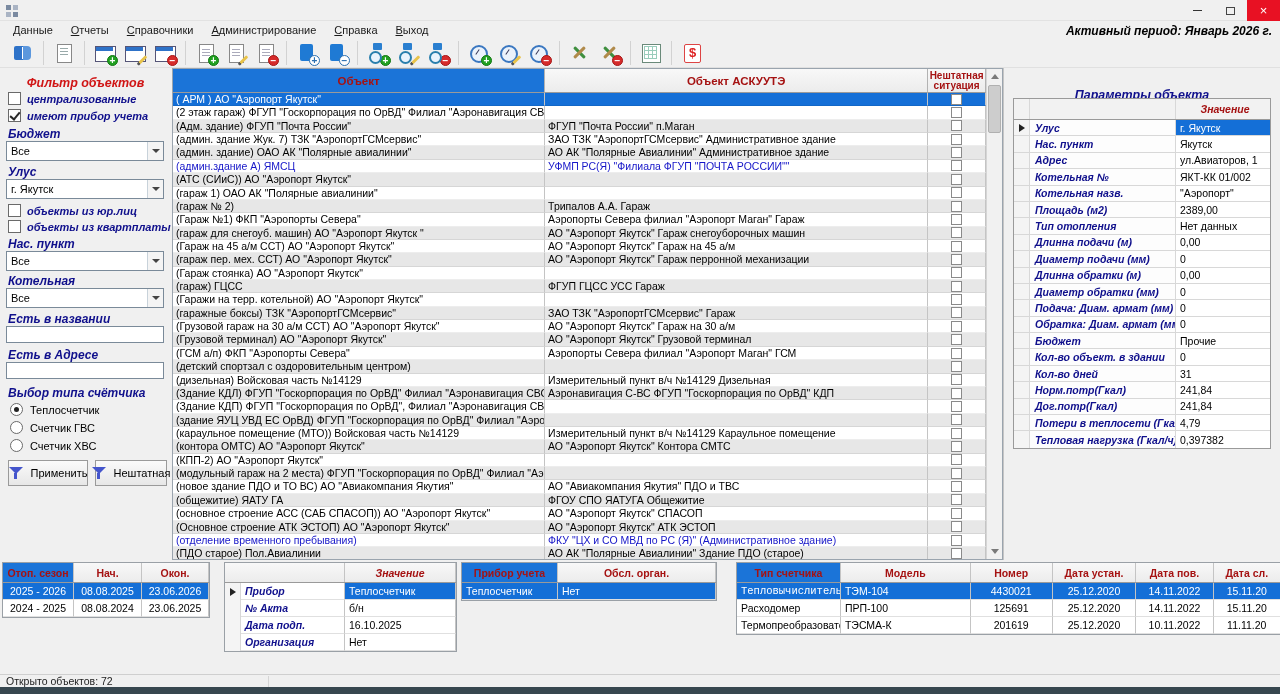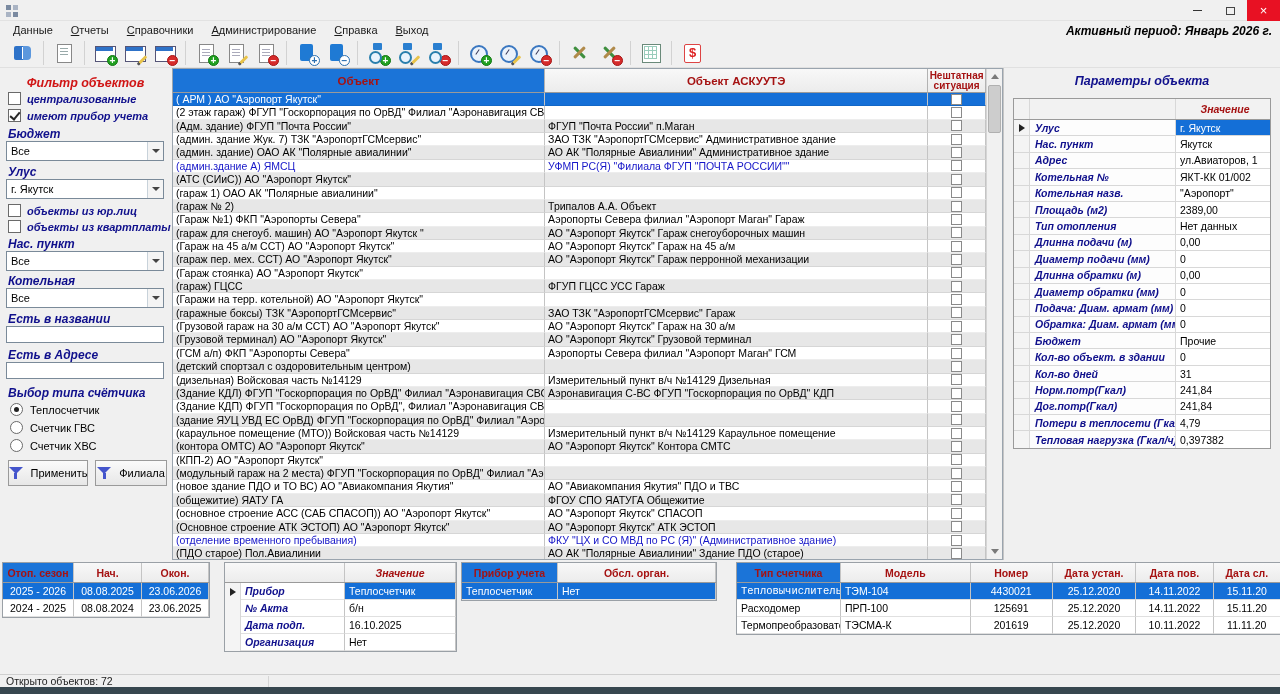--- a/index.html
+++ b/index.html
@@ -90,21 +90,21 @@
   .row-cb { width:11px; height:11px; background:#fff; border:1px solid #8a8a8a; }
   .vscroll { width:16px; background:#f1f1f1; border-left:1px solid #d5d5d5; position:relative; }
   .arrow-up,.arrow-down { position:absolute; left:0; width:16px; height:15px; display:flex; align-items:center; justify-content:center; }
   .arrow-up { top:0; } .arrow-down { bottom:0; }
   .arrow-up::after { content:""; border-left:4px solid transparent; border-right:4px solid transparent; border-bottom:5px solid #7a7a7a; }
   .arrow-down::after { content:""; border-left:4px solid transparent; border-right:4px solid transparent; border-top:5px solid #7a7a7a; }
   .vthumb { position:absolute; left:1px; top:16px; width:13px; height:48px; background:#cdcdcd; border:1px solid #b0b0b0; border-radius:2px; }
 
   
   .params-panel { position:absolute; left:1003px; top:68px; width:277px; height:492px; background:#f0f0f0; border-left:1px solid #c5c5c5; }
-  .pp-title { position:absolute; top:6px; width:100%; text-align:center; font-weight:bold; font-style:italic; font-size:12.5px; color:#10108c; }
+  .pp-title { position:absolute; top:20px; width:100%; text-align:center; font-weight:bold; font-style:italic; font-size:12.5px; color:#10108c; }
   .ptable { position:absolute; left:9px; top:30px; width:258px; border:1px solid #9a9a9a; background:#fdfdfd; }
   .prow { display:flex; height:16.4px; border-bottom:1px solid #d8d8d8; }
   .prow:last-child { border-bottom:none; }
   .phead { height:21px; border-bottom:1px solid #9a9a9a; background:#f2f2f2; }
   .pgut { width:16px; border-right:1px solid #d8d8d8; background:#f4f4f4; display:flex; align-items:center; justify-content:center; flex:none; }
   .pmark { width:0; height:0; border-left:6px solid #222; border-top:4px solid transparent; border-bottom:4px solid transparent; }
   .plab { width:146px; flex:none; font-weight:bold; font-style:italic; font-size:10.5px; color:#10108c; padding-left:5px; display:flex; align-items:center; border-right:1px solid #d8d8d8; overflow:hidden; white-space:nowrap; }
   .pval { flex:1; font-size:10.5px; padding-left:4px; display:flex; align-items:center; overflow:hidden; white-space:nowrap; background:#fff; }
   .pval.sel { background:#146fd7; color:#fff; }
   .phval { color:#a51212; font-weight:bold; font-style:italic; justify-content:center; background:#f2f2f2; }
@@ -308,21 +308,21 @@
   <div class="radio" style="top:371px">
     <span class="rb"></span>
     <span>Счетчик ХВС</span>
   </div>
   <div class="fbtn" style="left:8px; top:392px; width:80px">
     <span class="funnel"></span>
     <span>Применить</span>
   </div>
   <div class="fbtn" style="left:95px; top:392px; width:72px">
     <span class="funnel"></span>
-    <span>Филиала</span>
+    <span>Нештатная</span>
   </div>
 </div>
 
 <div class="obj-wrap">
   <div class="obj-left">
     <div class="obj-head">
       <div class="hcell hc1">Объект</div>
       <div class="hcell hc2">Объект АСКУУТЭ</div>
       <div class="hcell hc3">Нештатная ситуация</div>
     </div>
@@ -378,21 +378,21 @@
         </div>
         <div class="obj-row">
           <div class="ocell oc1">(гараж 1) ОАО АК "Полярные авиалинии"</div>
           <div class="ocell oc2"></div>
           <div class="ocell oc3">
             <div class="row-cb"></div>
           </div>
         </div>
         <div class="obj-row stripe">
           <div class="ocell oc1">(гараж № 2)</div>
-          <div class="ocell oc2">Трипалов А.А. Объект</div>
+          <div class="ocell oc2">Трипалов А.А. Гараж</div>
           <div class="ocell oc3">
             <div class="row-cb"></div>
           </div>
         </div>
         <div class="obj-row">
           <div class="ocell oc1">(Гараж №1) ФКП "Аэропорты Севера"</div>
           <div class="ocell oc2">Аэропорты Севера филиал "Аэропорт Маган" Гараж</div>
           <div class="ocell oc3">
             <div class="row-cb"></div>
           </div>

